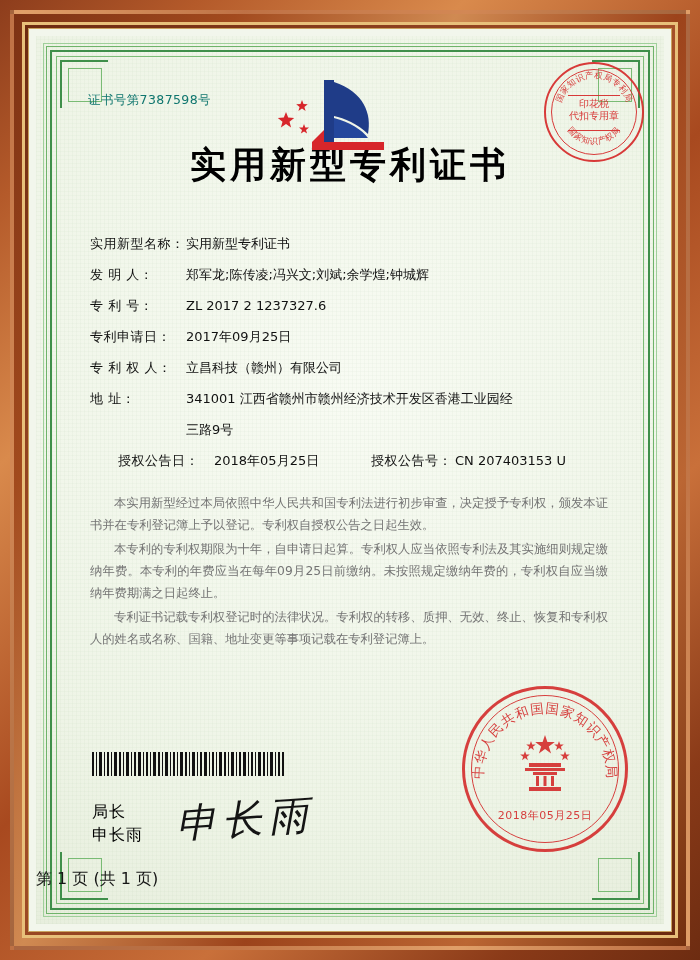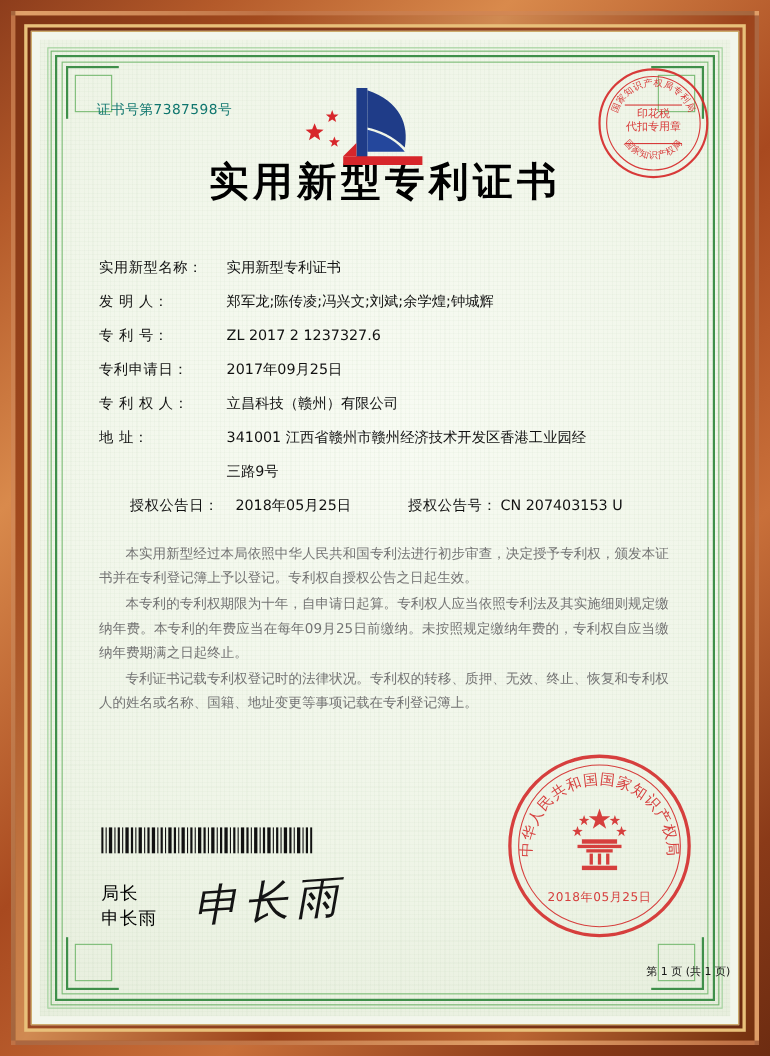--- a/index.html
+++ b/index.html
@@ -180,21 +180,20 @@
   .fields {
     margin-top: 38px;
     padding-left: 14px;
     font-size: 13px;
     line-height: 31px;
     color: #111;
   }
   .field-row {
     display: flex;
     align-items: flex-start;
-    gap: 20px;
   }
   .field-label {
     width: 96px;
     flex: none;
     letter-spacing: 0.5px;
     white-space: pre;
   }
   .field-value {
     flex: 1;
     word-break: break-all;
@@ -287,22 +286,22 @@
   }
   .seal-big .arc {
     position: absolute;
     inset: 0;
   }
 
   .page-no {
     position: absolute;
     left: 0; right: 0;
     bottom: 34px;
-    text-align: right;
-    font-size: 10px;
+    text-align: left;
+    font-size: 16px;
     color: #161616;
   }
 </style>
 </head>
 <body>
 
 <div class="frame-outer">
   <div class="frame-bevel"></div>
   <div class="frame-inner-gold"></div>
   <div class="frame-mount"></div>

